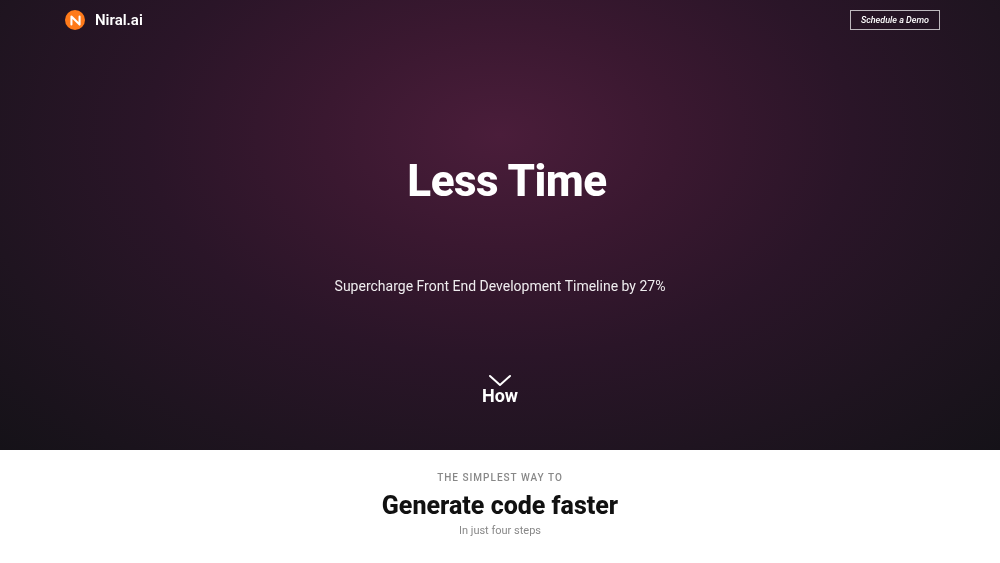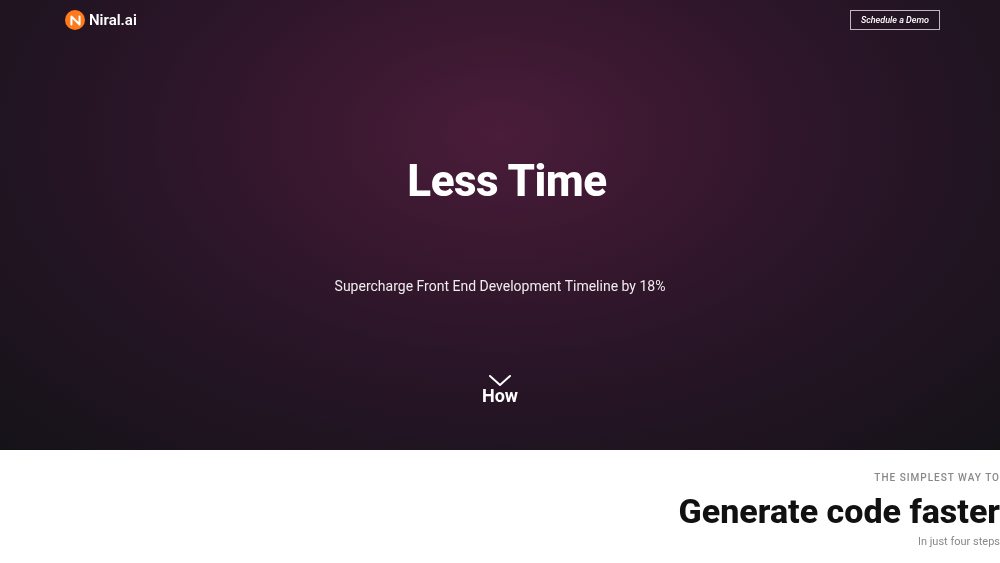--- a/index.html
+++ b/index.html
@@ -23,21 +23,21 @@
     .header {
       display: flex;
       justify-content: space-between;
       align-items: center;
       padding: 10px 60px 10px 65px;
       height: 40px;
     }
     .logo-wrap {
       display: flex;
       align-items: center;
-      gap: 4px;
+      gap: 10px;
     }
     .logo-circle {
       width: 20px;
       height: 20px;
       background: #ff7a1a;
       border-radius: 50%;
       display: flex;
       align-items: center;
       justify-content: center;
     }
@@ -90,31 +90,31 @@
       position: absolute;
       top: 385px;
       left: 0;
       right: 0;
       text-align: center;
       font-size: 18px;
       font-weight: 700;
     }
     .section2 {
       background: #fff;
-      text-align: right;
+      text-align: center;
       padding-top: 22px;
     }
     .eyebrow {
       font-size: 10px;
       letter-spacing: 1px;
       color: #888;
       font-weight: 500;
     }
     .section2-title {
-      font-size: 34px;
+      font-size: 25px;
       font-weight: 800;
       color: #111;
       margin-top: 8px;
     }
     .section2-sub {
       font-size: 11px;
       color: #888;
       margin-top: 4px;
     }
   </style>
@@ -131,21 +131,21 @@
       </div>
       <span class="logo-text">Niral.ai</span>
     </div>
     <button class="demo-btn">Schedule a Demo</button>
   </div>
 
   <div class="hero-center">
     <h1 class="hero-title">Less Time</h1>
   </div>
 
-  <div class="hero-subtitle">Supercharge Front End Development Timeline by 18%</div>
+  <div class="hero-subtitle">Supercharge Front End Development Timeline by 27%</div>
 
   <div class="chevron">
     <svg width="24" height="14" viewBox="0 0 24 14">
         <path d="M2 2 L12 11 L22 2" stroke="#fff" stroke-width="2" fill="none" stroke-linecap="round" stroke-linejoin="round"></path>
       </svg>
   </div>
 
   <div class="how">How</div>
 </div>
 

